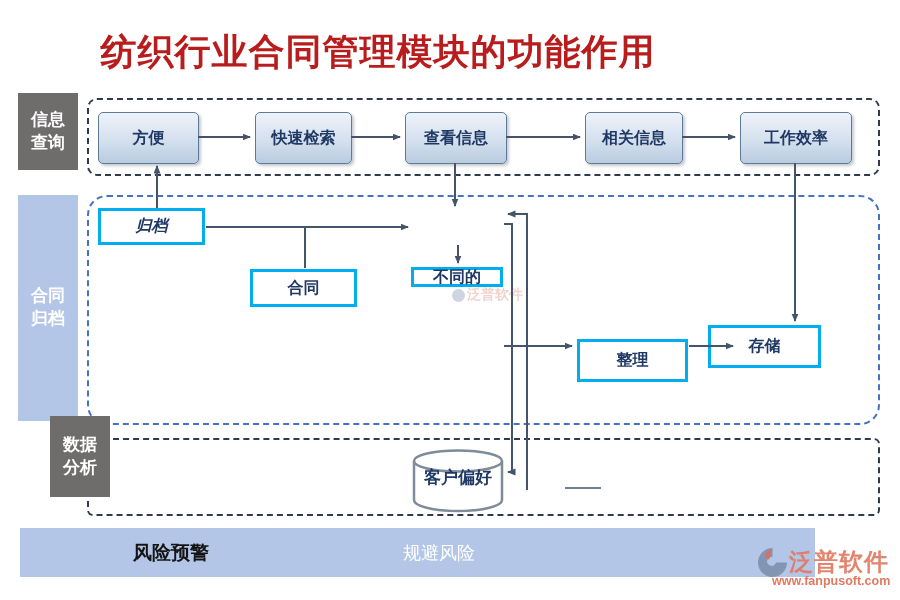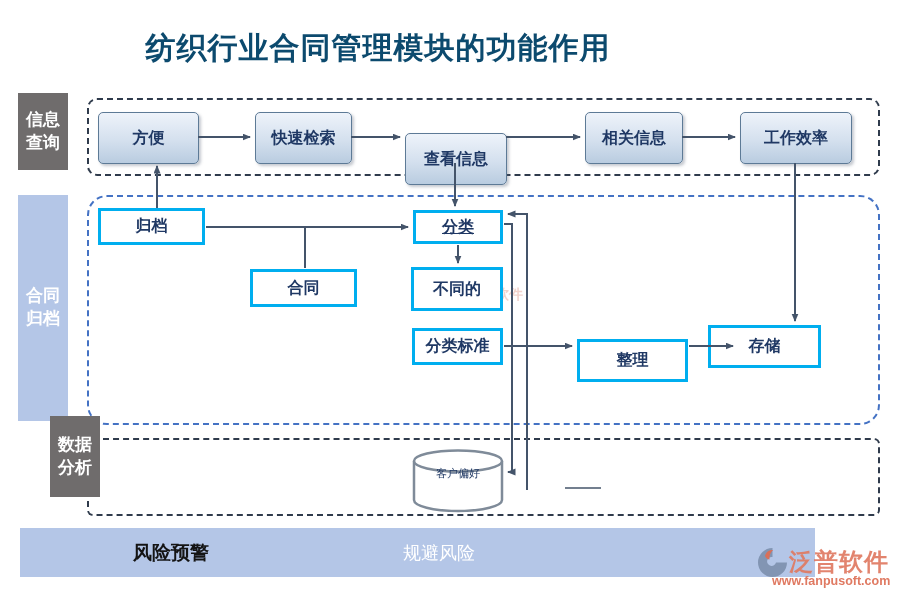--- a/index.html
+++ b/index.html
@@ -2,45 +2,45 @@
 <html><head>
 <meta charset="utf-8">
 <style>
   html,body{margin:0;padding:0;background:#ffffff;}
   .canvas{position:relative;width:900px;height:600px;background:#fff;overflow:hidden;
           font-family:"Liberation Sans","DejaVu Sans",sans-serif;}
   .abs{position:absolute;}
 
   
   .title{left:0;top:28px;width:756px;text-align:center;font-family:"DejaVu Serif","Liberation Serif",serif;
-         font-size:30px;font-weight:bold;color:#0c4a6e;letter-spacing:1px;}
+         font-size:36px;font-weight:bold;color:#b91c1c;letter-spacing:1px;}
 
   
-  .lane{width:50px;color:#fff;font-size:17px;font-weight:bold;display:flex;align-items:center;justify-content:center;
+  .lane{width:60px;color:#fff;font-size:17px;font-weight:bold;display:flex;align-items:center;justify-content:center;
         text-align:center;line-height:1.35;word-break:break-all;padding:16px 8px;box-sizing:border-box;}
   .lane-gray{background:#6f6c6c;}
   .lane-blue{background:#b4c6e7;}
   .grp1{left:87px;top:98px;width:789px;height:74px;border:2px dashed #2f3b4c;border-radius:10px;}
   .grp2{left:87px;top:195px;width:789px;height:226px;border:2px dashed #4472c4;border-radius:20px;}
   .grp3{left:87px;top:438px;width:789px;height:74px;border:2px dashed #2f3b4c;border-radius:6px;}
 
   
   .gnode{height:50px;border:1.5px solid #5d7a96;border-radius:5px;
          background:linear-gradient(#eef3fa 0%,#d4e0ee 55%,#b9cce0 100%);
          box-shadow:2px 2px 3px rgba(90,100,120,.35);
          display:flex;align-items:center;justify-content:center;
          color:#1f3864;font-size:16px;font-weight:bold;}
 
   
   .cnode{border:3px solid #00aeef;background:#fff;display:flex;align-items:center;justify-content:center;
          color:#1f3864;font-size:16px;font-weight:bold;box-sizing:border-box;}
   .underline{text-decoration:underline;}
 
   
-  .cyl-label{left:413px;top:466px;width:90px;text-align:center;color:#1f3864;font-size:11px;font-weight:normal;}
+  .cyl-label{left:413px;top:466px;width:90px;text-align:center;color:#1f3864;font-size:17px;font-weight:bold;}
 
   
   .bottom-bar{left:20px;top:528px;width:795px;height:49px;background:#b4c6e7;}
   .risk-left{left:133px;top:540px;font-size:19px;font-weight:bold;color:#141414;}
   .risk-center{left:403px;top:541px;font-size:18px;color:#ffffff;}
 
   
   .brand-name{left:789px;top:546px;font-size:24px;font-weight:bold;color:rgba(224,122,98,0.92);letter-spacing:1px;}
   .brand-url{left:772px;top:574px;font-size:12.5px;font-weight:bold;color:#e07a62;}
   .watermark{left:452px;top:286px;font-size:14px;font-weight:bold;color:rgba(215,130,110,0.35);display:flex;align-items:center;gap:2px;}
@@ -64,31 +64,27 @@
   <div class="abs grp2"></div>
   <div class="abs grp3"></div>
 
   <div class="abs watermark">
     <span class="wm-ic"></span>
     <span>泛普软件</span>
   </div>
 
   <div class="abs gnode lz" style="left:98px;top:112px;width:99px;">方便</div>
   <div class="abs gnode lz" style="left:255px;top:112px;width:95px;">快速检索</div>
-  <div class="abs gnode lz" style="left:405px;top:112px;width:100px;margin-top:21px;">查看信息</div>
+  <div class="abs gnode lz" style="left:405px;top:112px;width:100px;">查看信息</div>
   <div class="abs gnode lz" style="left:585px;top:112px;width:96px;">相关信息</div>
   <div class="abs gnode lz" style="left:740px;top:112px;width:110px;">工作效率</div>
 
-  <div class="abs cnode lz" style="left:98px;top:208px;width:107px;height:37px;">归档</div>
+  <div class="abs cnode lz" style="left:98px;top:208px;width:107px;height:37px;font-style:italic;">归档</div>
   <div class="abs cnode lz" style="left:250px;top:269px;width:107px;height:38px;">合同</div>
-  <div class="abs cnode lz" style="left:413px;top:210px;width:90px;height:34px;">
-       <span class="underline">分类</span>
-  </div>
-  <div class="abs cnode lz" style="left:411px;top:267px;width:92px;height:44px;">不同的</div>
-  <div class="abs cnode lz" style="left:412px;top:328px;width:91px;height:37px;">分类标准</div>
+  <div class="abs cnode lz" style="left:411px;top:267px;width:92px;height:20px;">不同的</div>
   <div class="abs cnode lz" style="left:577px;top:339px;width:111px;height:43px;">整理</div>
   <div class="abs cnode lz" style="left:708px;top:325px;width:113px;height:43px;">存储</div>
 
   <svg class="abs lz" style="left:411px;top:448px;" width="94" height="66" viewBox="0 0 94 66">
     <path d="M3,13 L3,52 C3,58 22,63 47,63 C72,63 91,58 91,52 L91,13" fill="#ffffff" stroke="#7f8b99" stroke-width="2.5"></path>
     <ellipse cx="47" cy="13" rx="44" ry="10.5" fill="#ffffff" stroke="#7f8b99" stroke-width="2.5"></ellipse>
   </svg>
   <div class="abs cyl-label lz">客户偏好</div>
 
   <div class="abs bottom-bar"></div>

